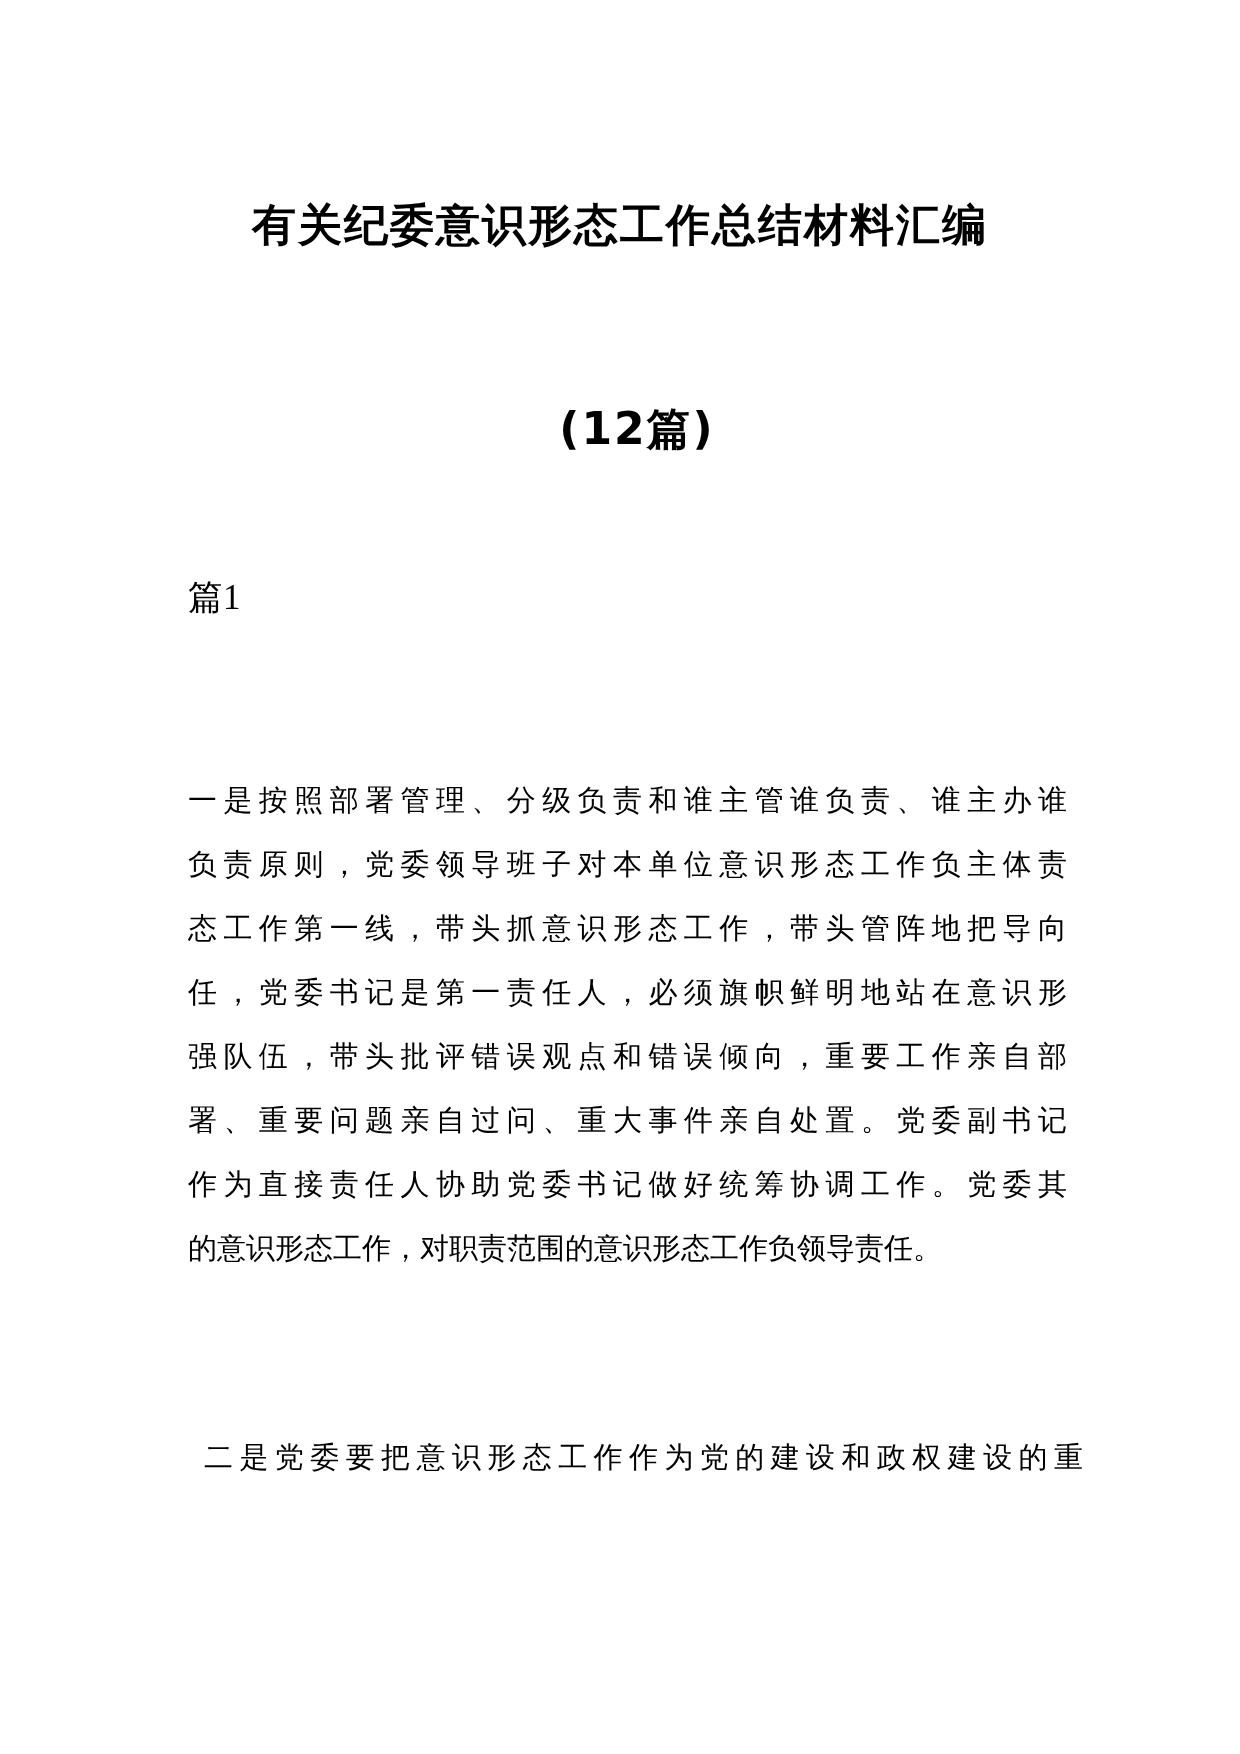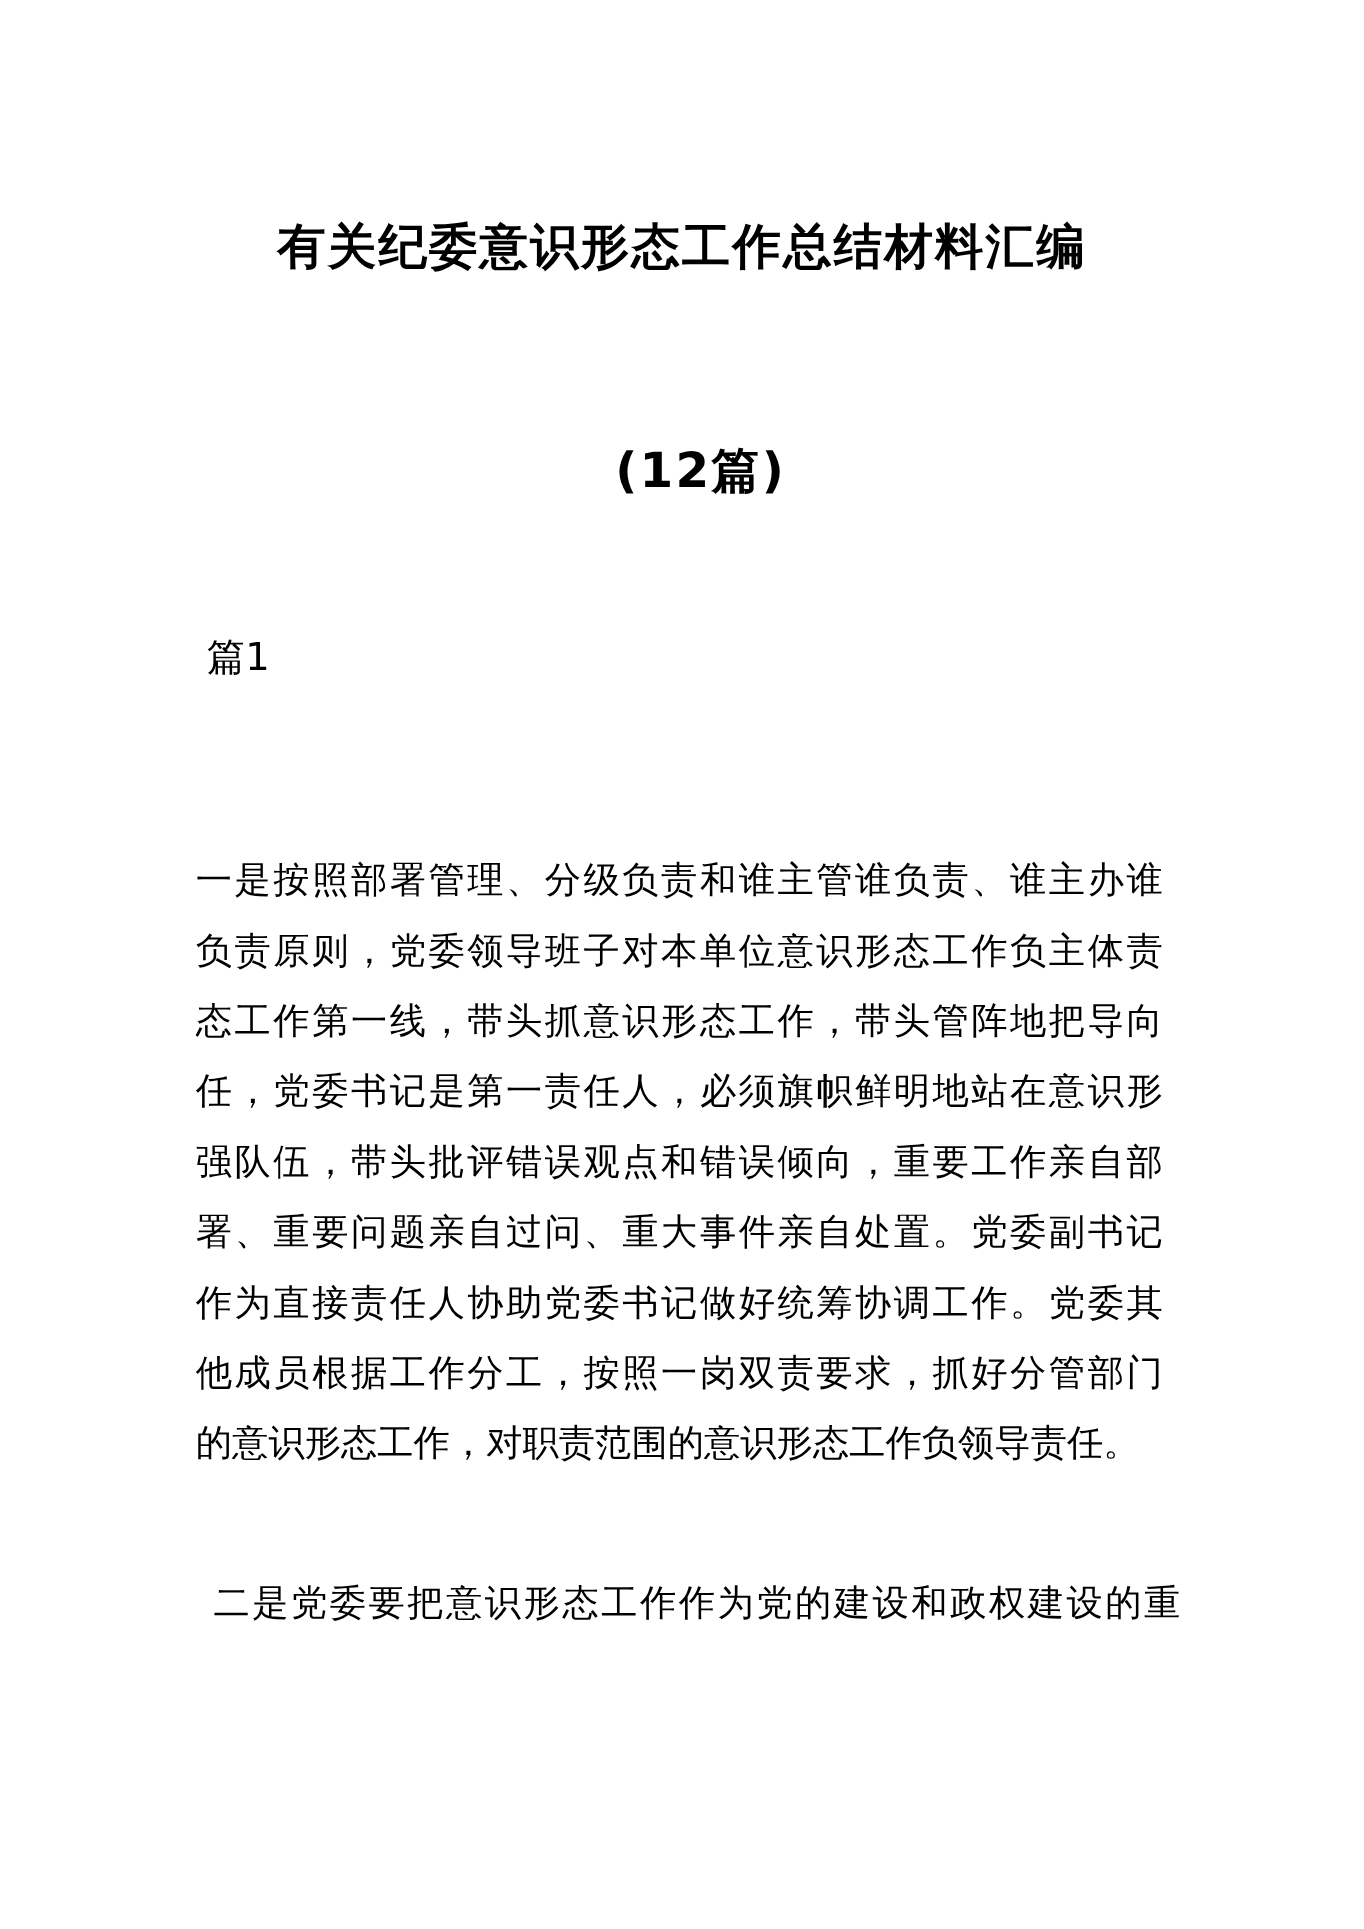--- a/index.html
+++ b/index.html
@@ -42,34 +42,35 @@
     letter-spacing: 2px;
     white-space: nowrap;
   }
   .section-label {
     position: absolute;
     top: 566px;
     left: 188px;
     font-size: 35px;
     line-height: 64px;
     font-weight: normal;
+    font-family: Liberation Serif, serif;
   }
   .section-heading {
     position: absolute;
     top: 641px;
     left: 188px;
     font-size: 35px;
     line-height: 64px;
     font-weight: normal;
   }
   .para {
     position: absolute;
-    left: 178px;
+    left: 188px;
     width: 879px;
-    font-size: 33px;
+    font-size: 29px;
     line-height: 64px;
     font-weight: normal;
   }
   .para-1 { top: 768px; }
   .para-2 { top: 1425px; margin-left: 16px; }
   .body-line {
     text-align: justify;
     text-align-last: justify;
     text-justify: inter-character;
     height: 64px;
@@ -93,21 +94,20 @@
 
 
   <div class="para para-1">
     <div class="body-line">一是按照部署管理、分级负责和谁主管谁负责、谁主办谁</div>
     <div class="body-line">负责原则，党委领导班子对本单位意识形态工作负主体责</div>
     <div class="body-line">态工作第一线，带头抓意识形态工作，带头管阵地把导向</div>
     <div class="body-line">任，党委书记是第一责任人，必须旗帜鲜明地站在意识形</div>
     <div class="body-line">强队伍，带头批评错误观点和错误倾向，重要工作亲自部</div>
     <div class="body-line">署、重要问题亲自过问、重大事件亲自处置。党委副书记</div>
     <div class="body-line">作为直接责任人协助党委书记做好统筹协调工作。党委其</div>
-    <div class="body-line">他成员根据工作分工，按照一岗双责要求，抓好分管部门</div>
     <div class="body-line natural">的意识形态工作，对职责范围的意识形态工作负领导责任。</div>
   </div>
 
   <div class="para para-2">
     <div class="body-line">二是党委要把意识形态工作作为党的建设和政权建设的重</div>
   </div>
 
 </div>
 
 </body></html>

